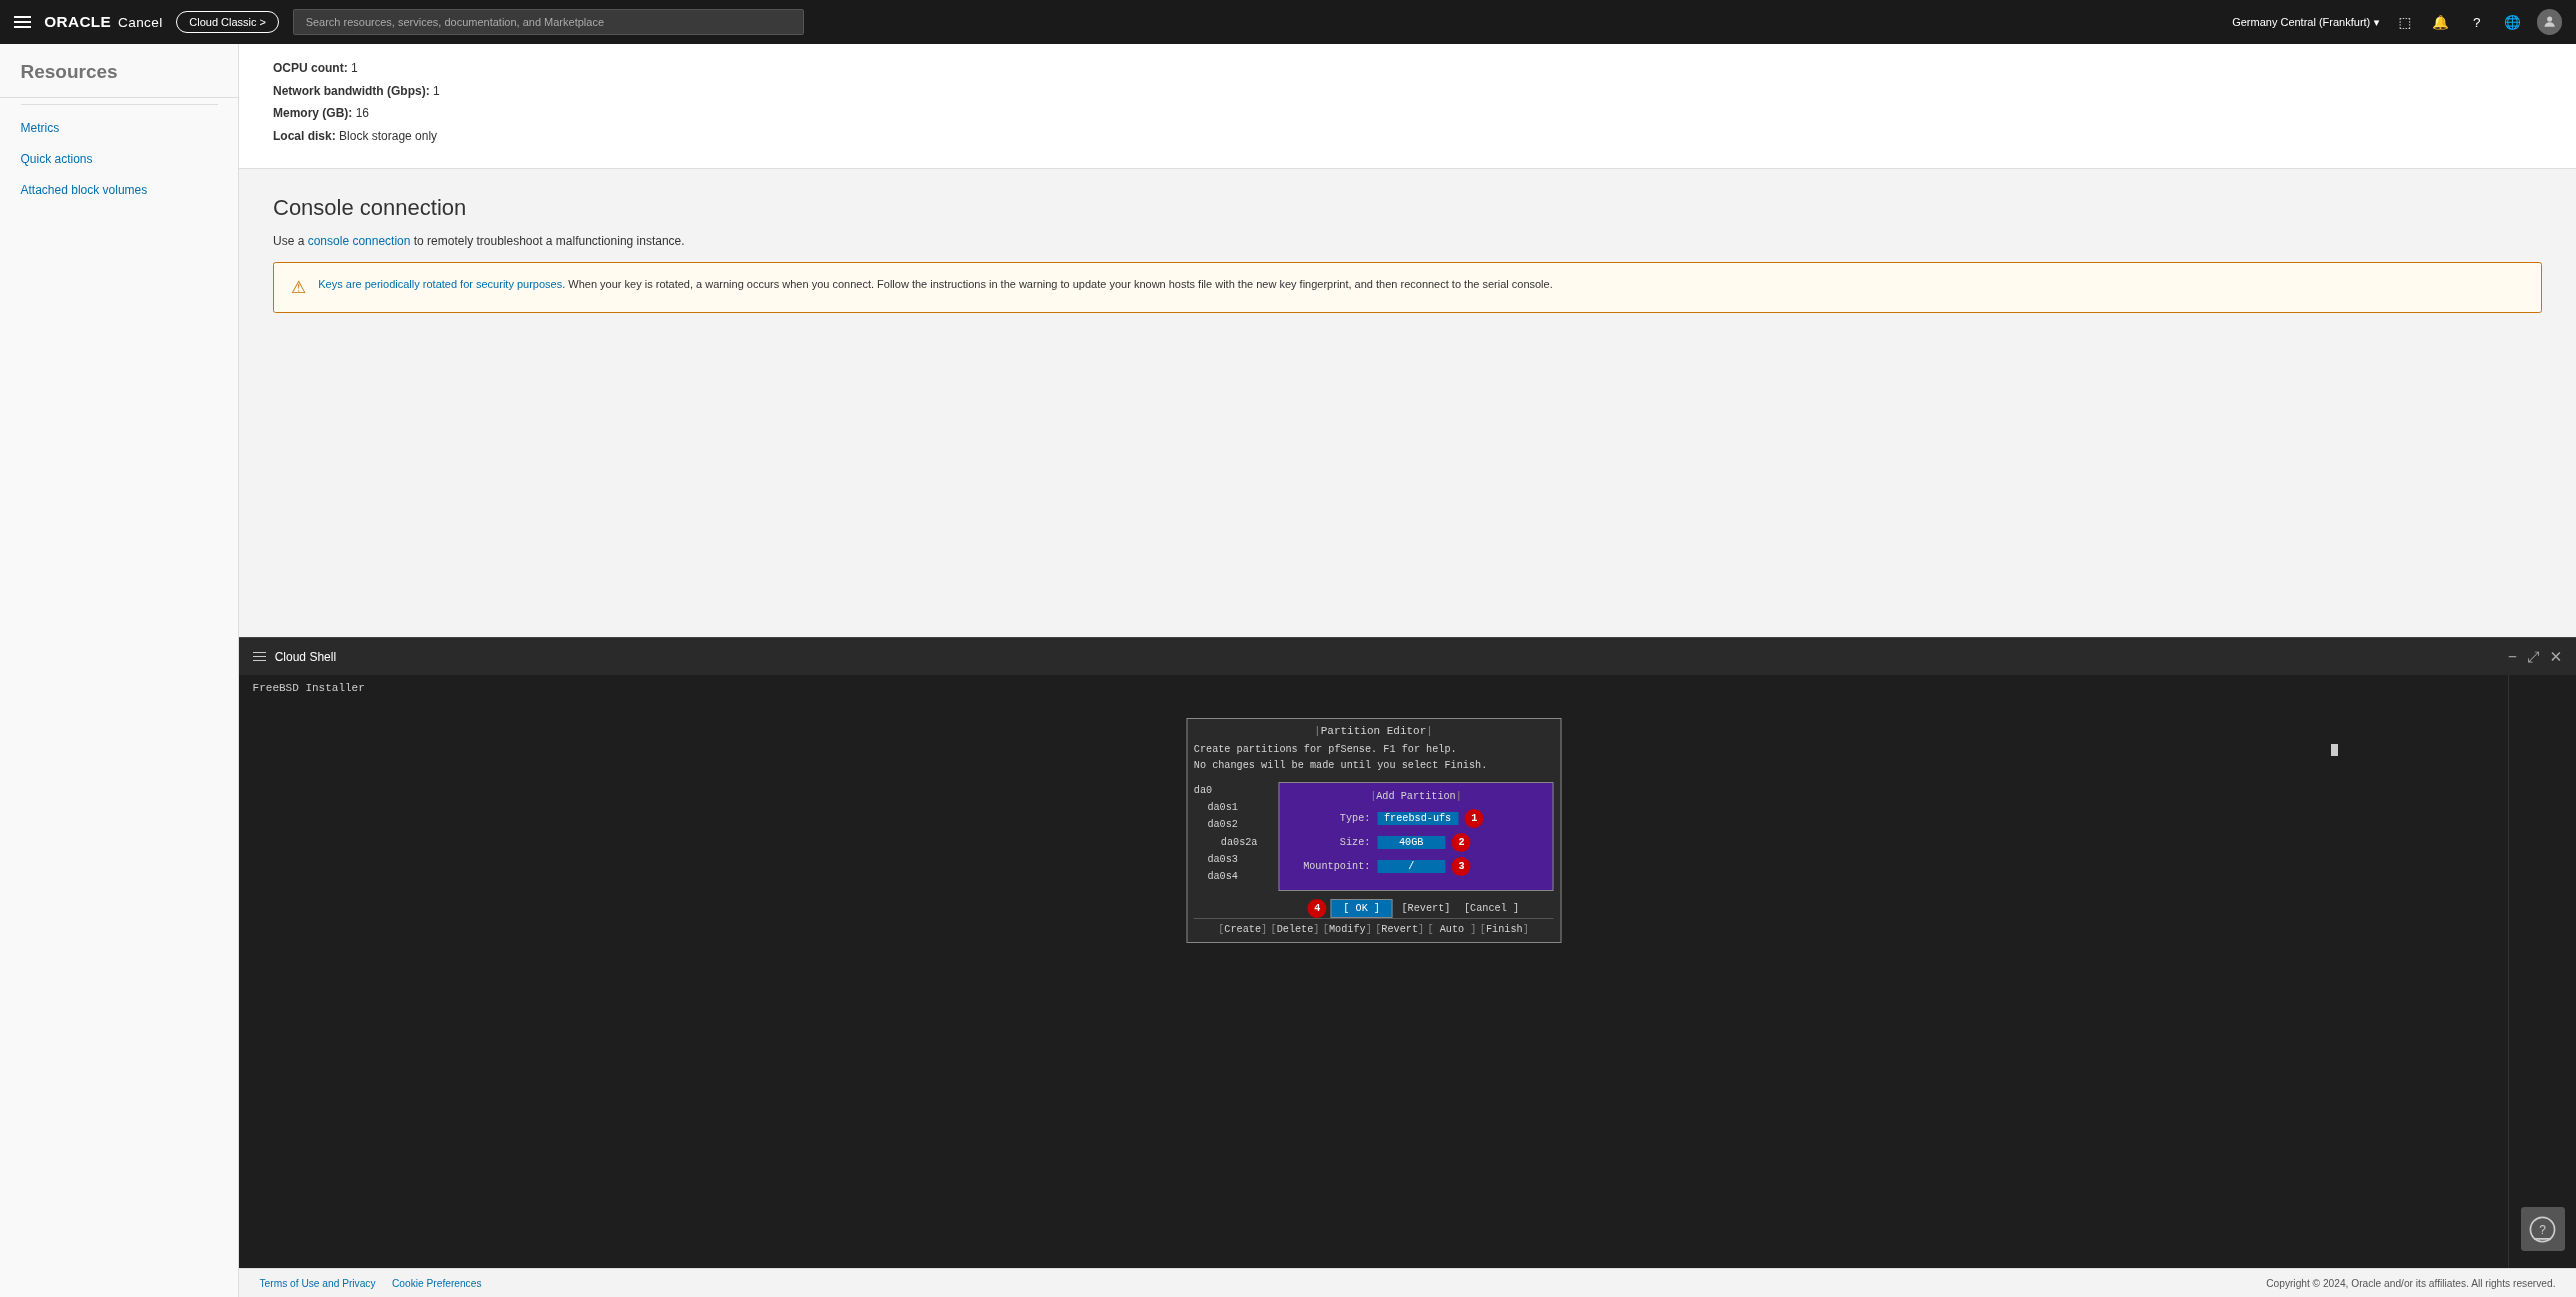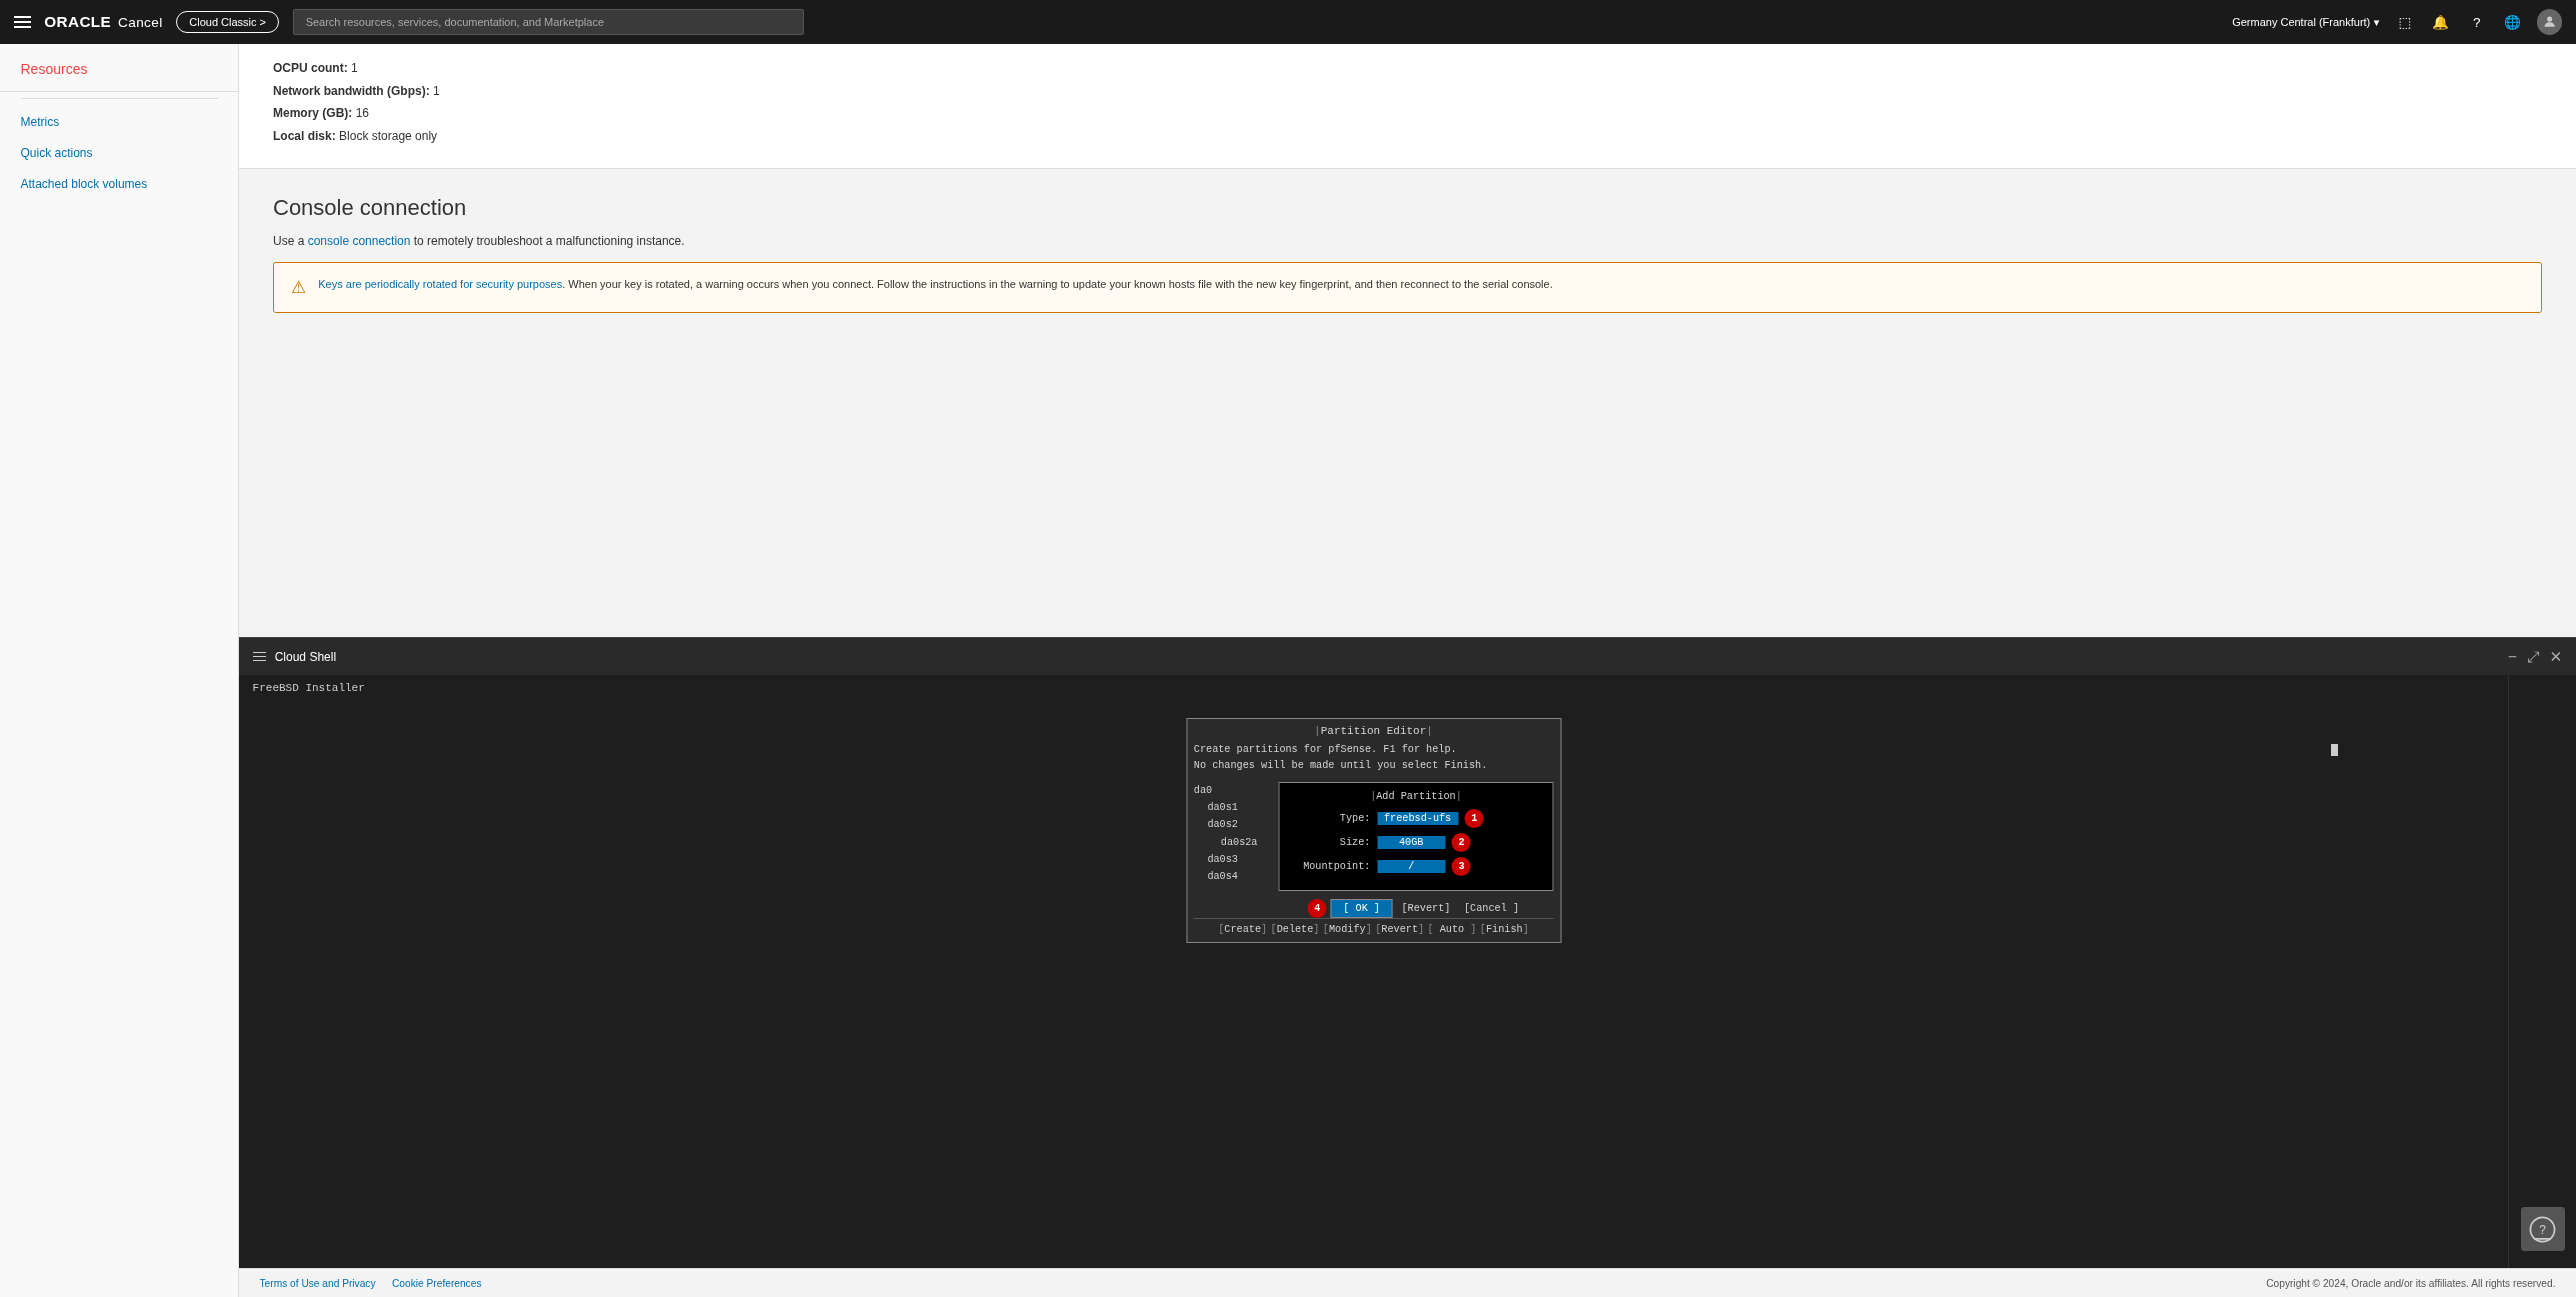--- a/index.html
+++ b/index.html
@@ -56,21 +56,21 @@
 
     
     .sidebar {
       width: 239px;
       background: #f9f9f9;
       border-right: 0.9px solid #ddd;
       flex-shrink: 0;
       padding: 17px 0;
       overflow-y: auto;
     }
-    .sidebar-title { font-size: 14px; font-weight: 400; color: #ef4444; padding: 0 20.5px 13.6px; border-bottom: 0.9px solid #ddd; margin-bottom: 6.8px; }
+    .sidebar-title { font-size: 19px; font-weight: 700; color: #737373; padding: 0 20.5px 13.6px; border-bottom: 0.9px solid #ddd; margin-bottom: 6.8px; }
     .sidebar-link { display: block; padding: 8.5px 20.5px; color: #006faf; font-size: 12px; cursor: pointer; text-decoration: none; }
 
     
     .content-area {
       flex: 1;
       overflow-y: auto;
       background: #f3f3f3;
       padding: 0;
       display: flex;
       flex-direction: column;
@@ -184,21 +184,21 @@
     }
     .partition-desc { color: #d4d4d4; font-size: 10.2px; margin-bottom: 8.5px; line-height: 1.5; }
     .partition-list { font-size: 10.2px; color: #d4d4d4; line-height: 1.7; margin-bottom: 6.8px; }
     .partition-list .indent { padding-left: 13.6px; }
     .partition-list .indent2 { padding-left: 27px; }
 
     
     .add-partition-box {
       border: 0.9px solid #888;
       padding: 8.5px 13.6px;
-      background: #000000;
+      background: #4c1d95;
       margin-bottom: 8.5px;
       position: relative;
     }
     .add-partition-title {
       text-align: center;
       margin-bottom: 6.8px;
       font-size: 10.2px;
     }
     .ap-row { display: flex; align-items: center; gap: 6.8px; margin-bottom: 5.1px; font-size: 10.2px; }
     .ap-label { width: 77px; text-align: right; }

